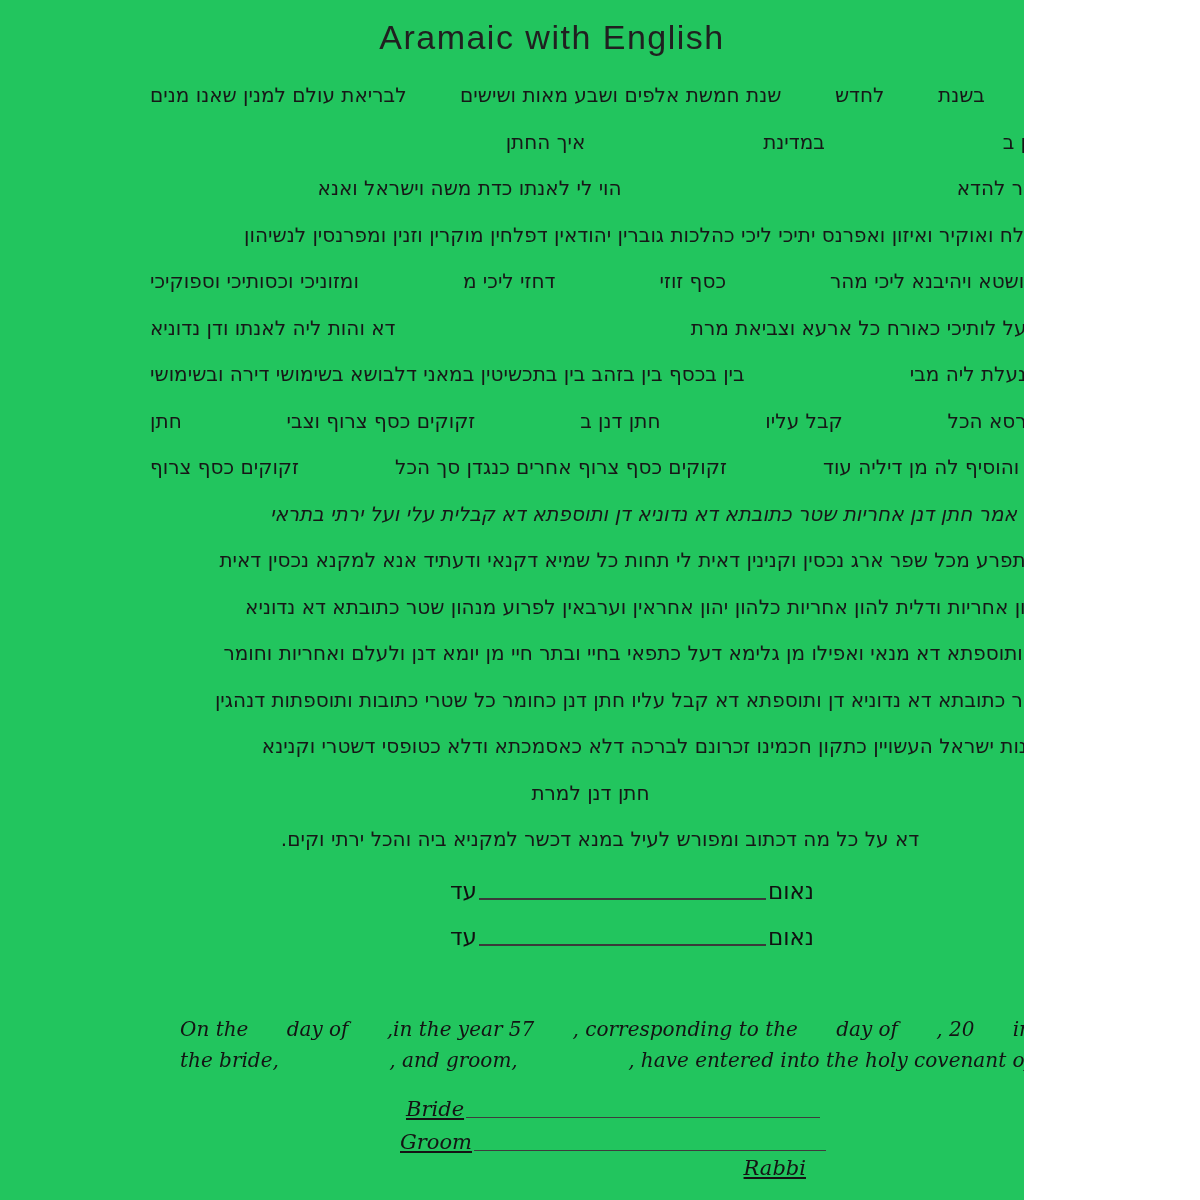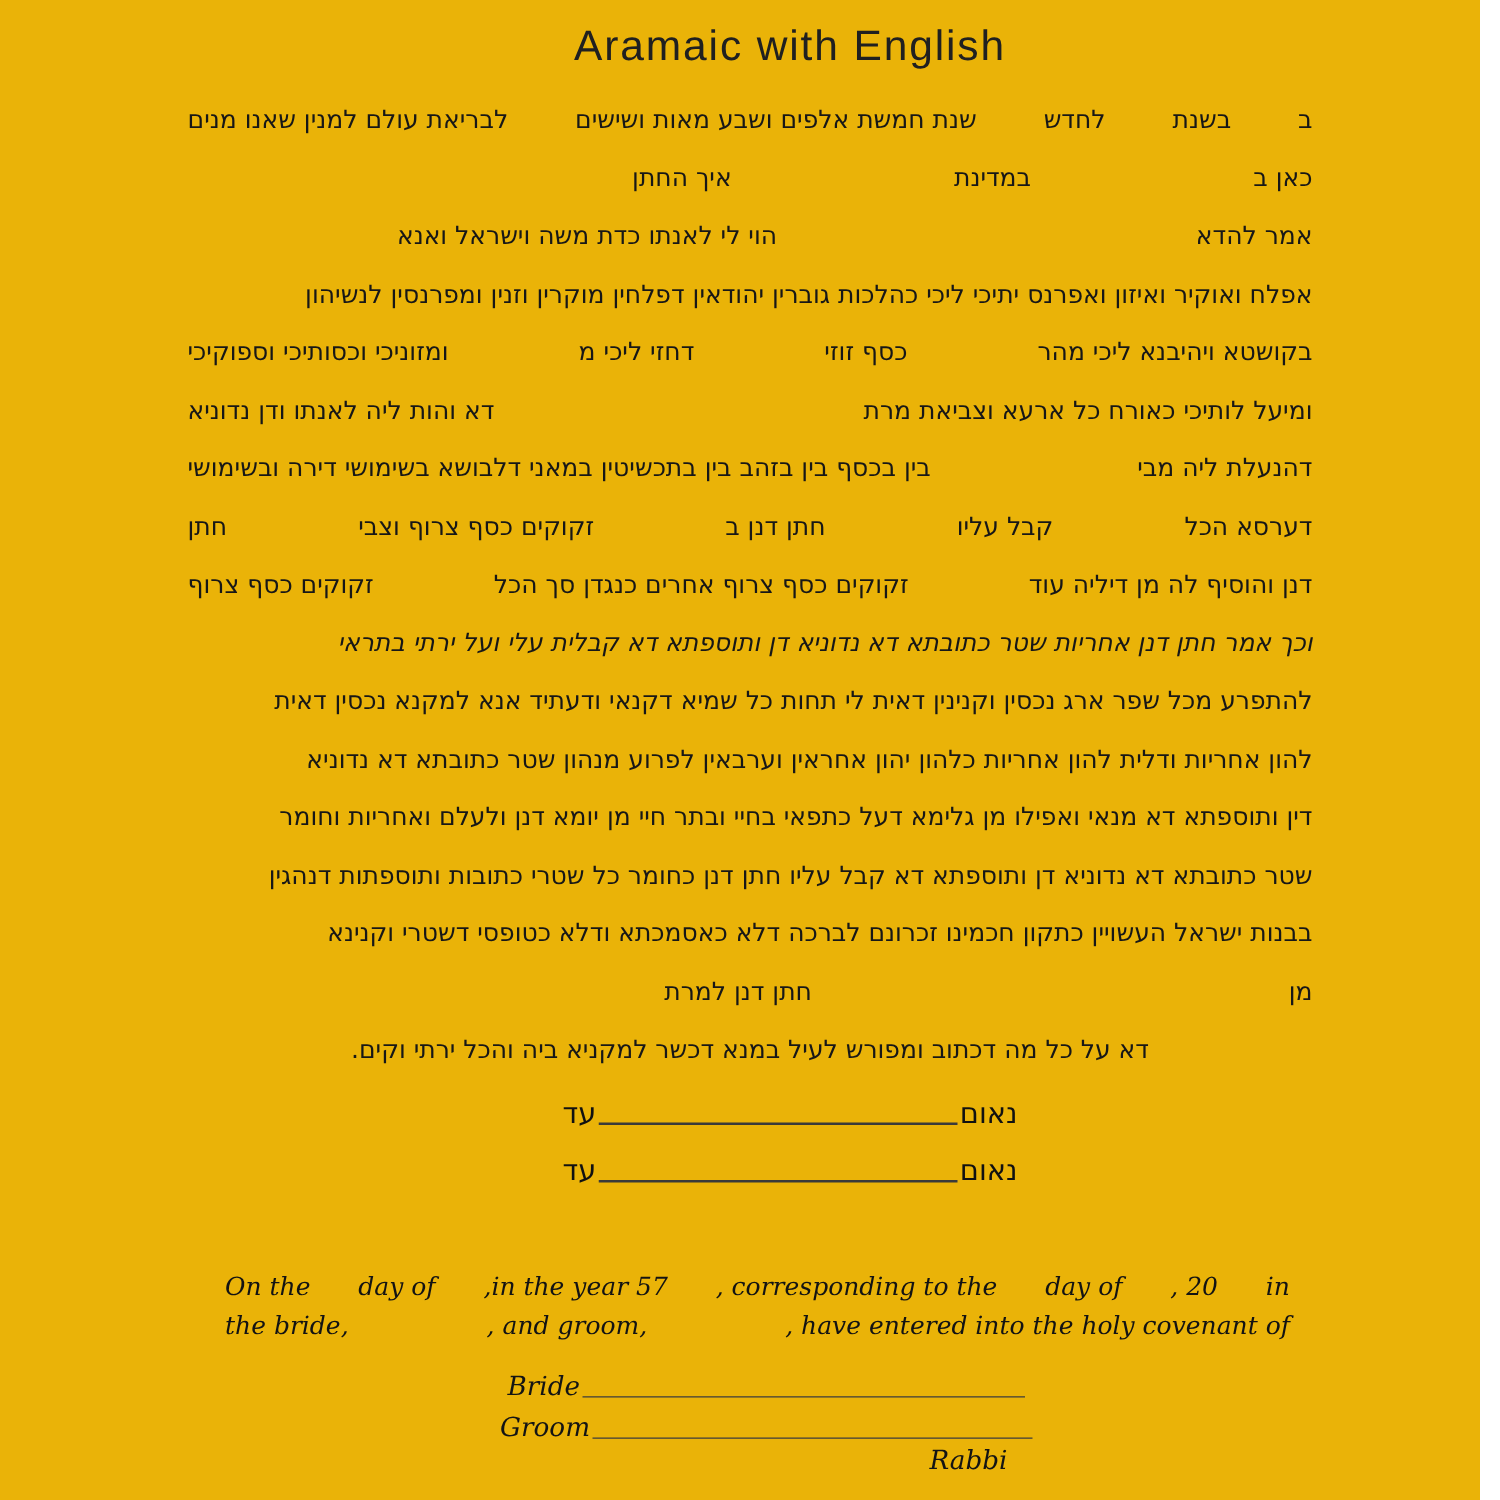--- a/index.html
+++ b/index.html
@@ -1,17 +1,17 @@
 <!DOCTYPE html>
 <html><head>
 <meta charset="utf-8">
 <style>
   html,body{margin:0;padding:0;background:#ffffff;}
   .page{
-    position:relative;width:1184px;height:1200px;background:#eab308;
+    position:relative;width:1024px;height:1200px;background:#22c55e;
     color:#141414;font-family:"DejaVu Sans",sans-serif;overflow:hidden;
   }
   
   .title{
     position:absolute;top:18px;left:0;width:100%;box-sizing:border-box;
     padding-left:80px;text-align:center;
     font-family:"Liberation Sans",sans-serif;font-size:34px;
     letter-spacing:1.5px;color:#202020;font-weight:400;
   }
   
@@ -40,21 +40,21 @@
     font-size:20px;color:#131313;
   }
   .eng-block .t-line{height:30.5px;line-height:30.5px;}
   
   .sig-block{
     position:absolute;top:1088px;left:392px;width:432px;
     font-family:"DejaVu Serif",serif;font-style:italic;
     font-size:21px;color:#141414;
   }
   .sig-row{display:flex;align-items:flex-end;height:33.5px;box-sizing:border-box;}
-  .sig-row .lbl{line-height:26px;}
+  .sig-row .lbl{line-height:26px;text-decoration:underline;}
   .sline{flex:1;border-bottom:1.6px solid #3d3d3d;margin:0 0 4px 2px;height:1px;}
   .sig-row:nth-of-type(1){margin-left:14px;width:414px;}
   .sig-row:nth-of-type(2){margin-left:8px;width:426px;}
   .sig-row:nth-of-type(3){margin-left:0;width:414px;flex-direction:column;}
 </style>
 </head>
 <body>
 
 <div class="page">
 

